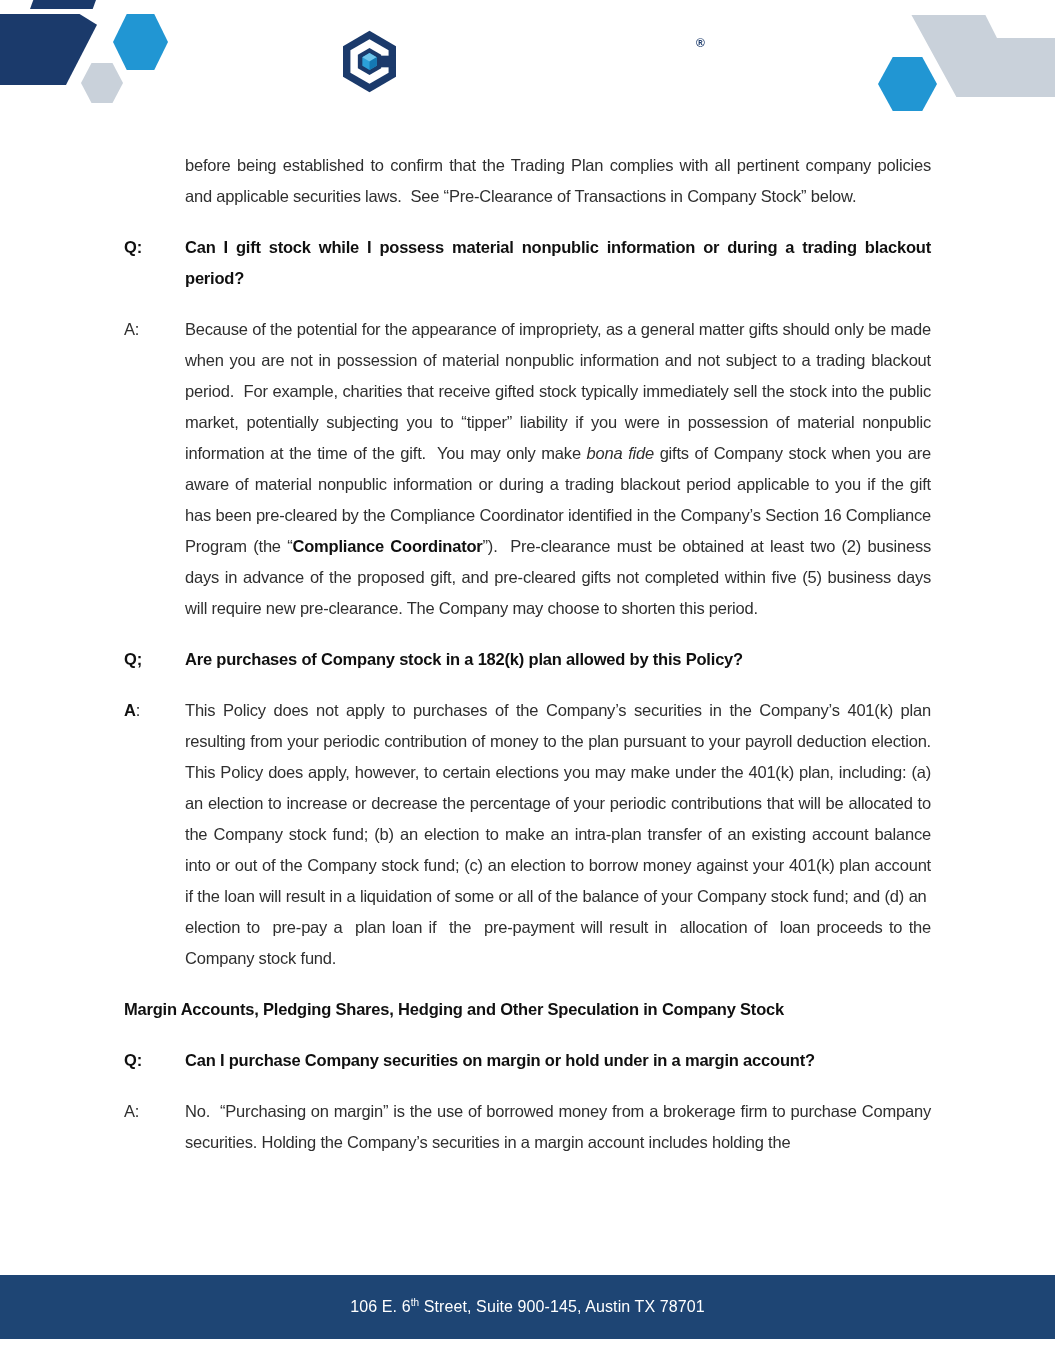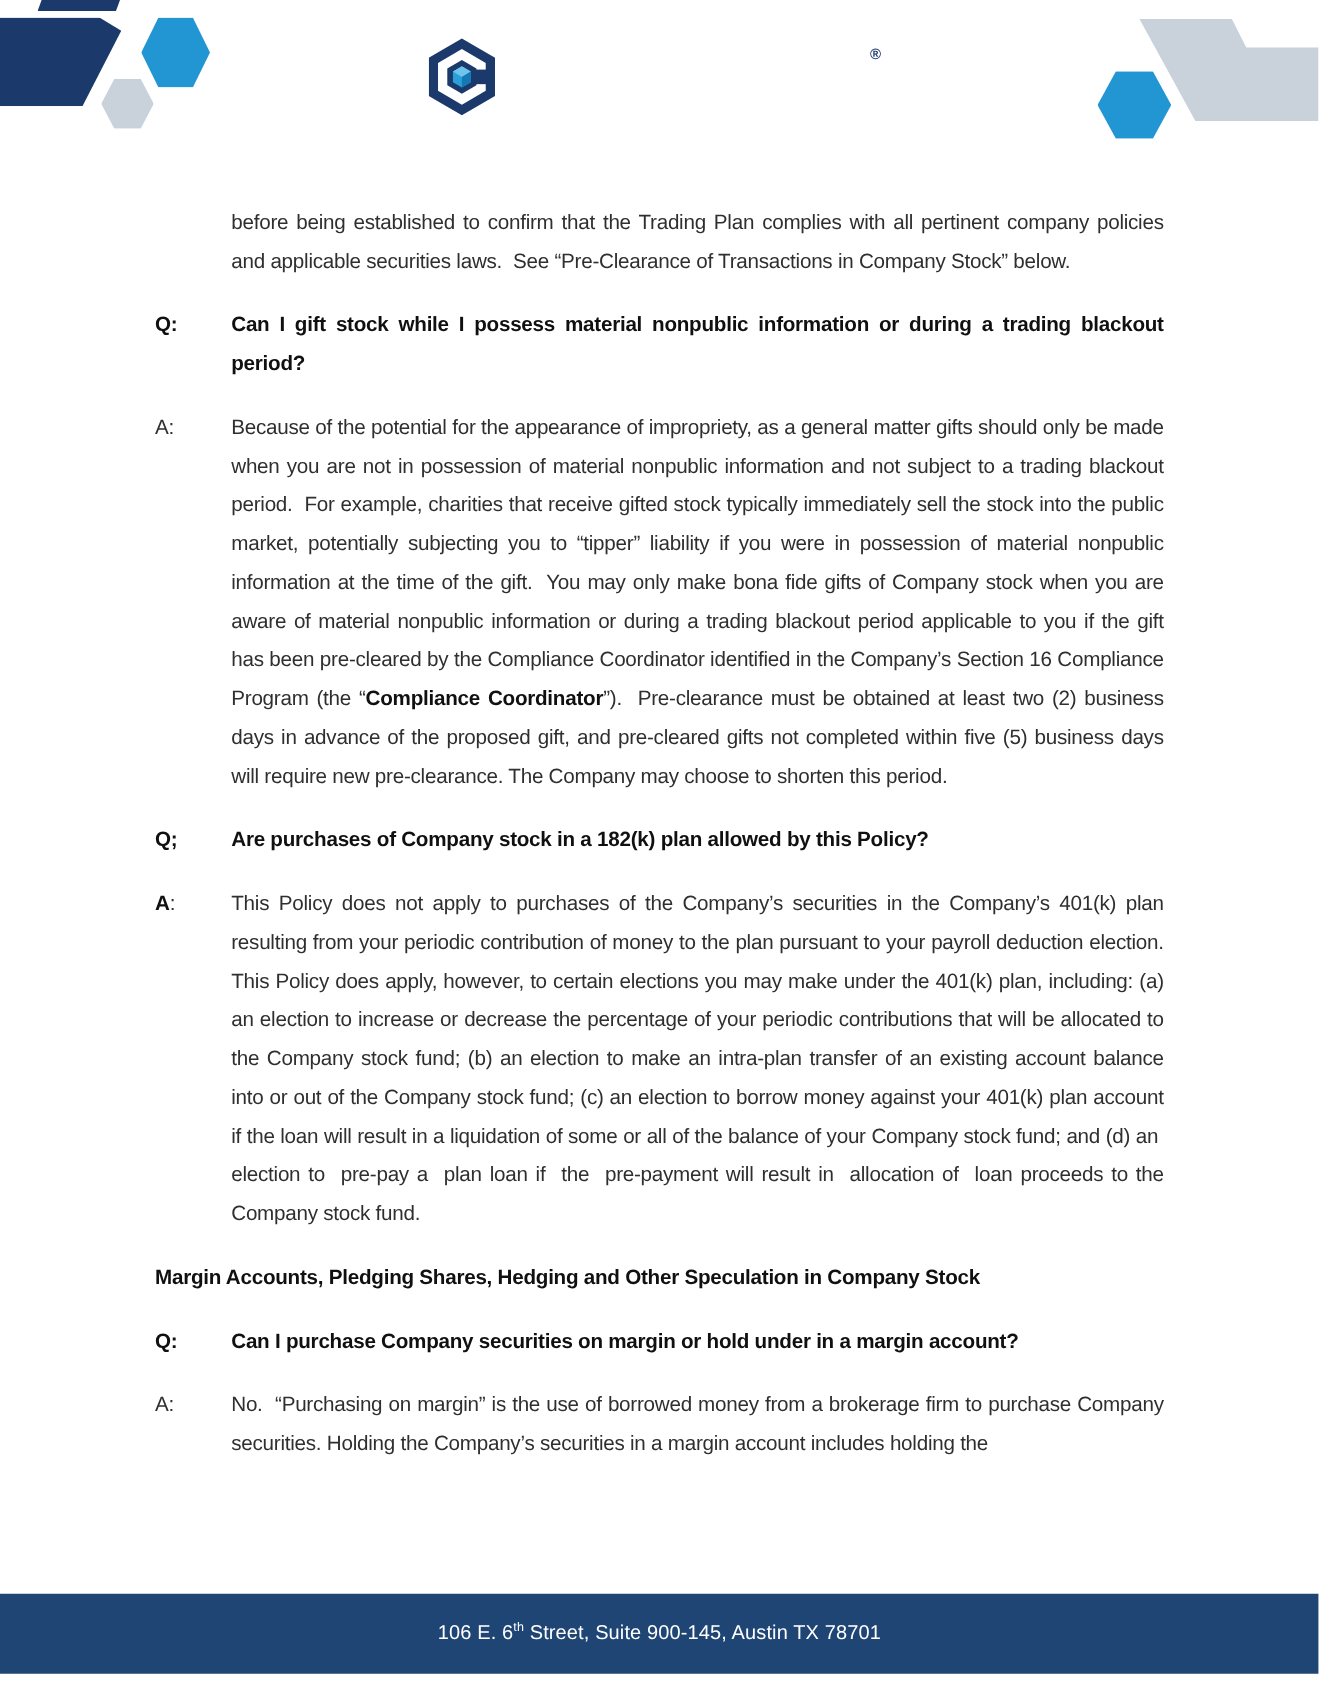--- a/index.html
+++ b/index.html
@@ -21,28 +21,28 @@
 
   
   .logo-hex{position:absolute;left:343px;top:30px;width:53px;height:63px;}
   .wordmark{position:absolute;left:409px;top:47px;font-size:29px;line-height:28px;
         font-weight:700;letter-spacing:0.5px;color:var(--navy);white-space:nowrap;}
   .regmark{position:absolute;left:696px;top:36px;font-size:12px;color:var(--navy);font-weight:700;}
 
   
   .content{position:absolute;left:124px;top:150px;width:807px;color:#2f2f2f;
         font-size:16.5px;line-height:31px;letter-spacing:-0.2px;}
-  .block{margin:13px 0 20px 0;}
+  .block{margin:0 0 20px 0;}
   .para{text-align:justify;margin-left:61px;}
   .heading{font-weight:700;color:#101010;}
   .qa{display:flex;}
   .marker{width:61px;flex:0 0 61px;}
   .qbody{flex:1;text-align:justify;}
   .b{font-weight:700;color:#101010;}
-  .i{}
+  .i{font-style:italic;}
   .bi{font-weight:700;color:#101010;}
   .sup{font-size:10px;vertical-align:super;line-height:0;}
 
   
   .footer{position:absolute;left:0;top:1275px;width:1055px;height:64px;background:var(--footer-navy);
         color:#ffffff;display:flex;flex-direction:column;justify-content:center;align-items:center;
         font-size:16px;line-height:26px;letter-spacing:0.1px;}
 </style>
 </head>
 <body>

